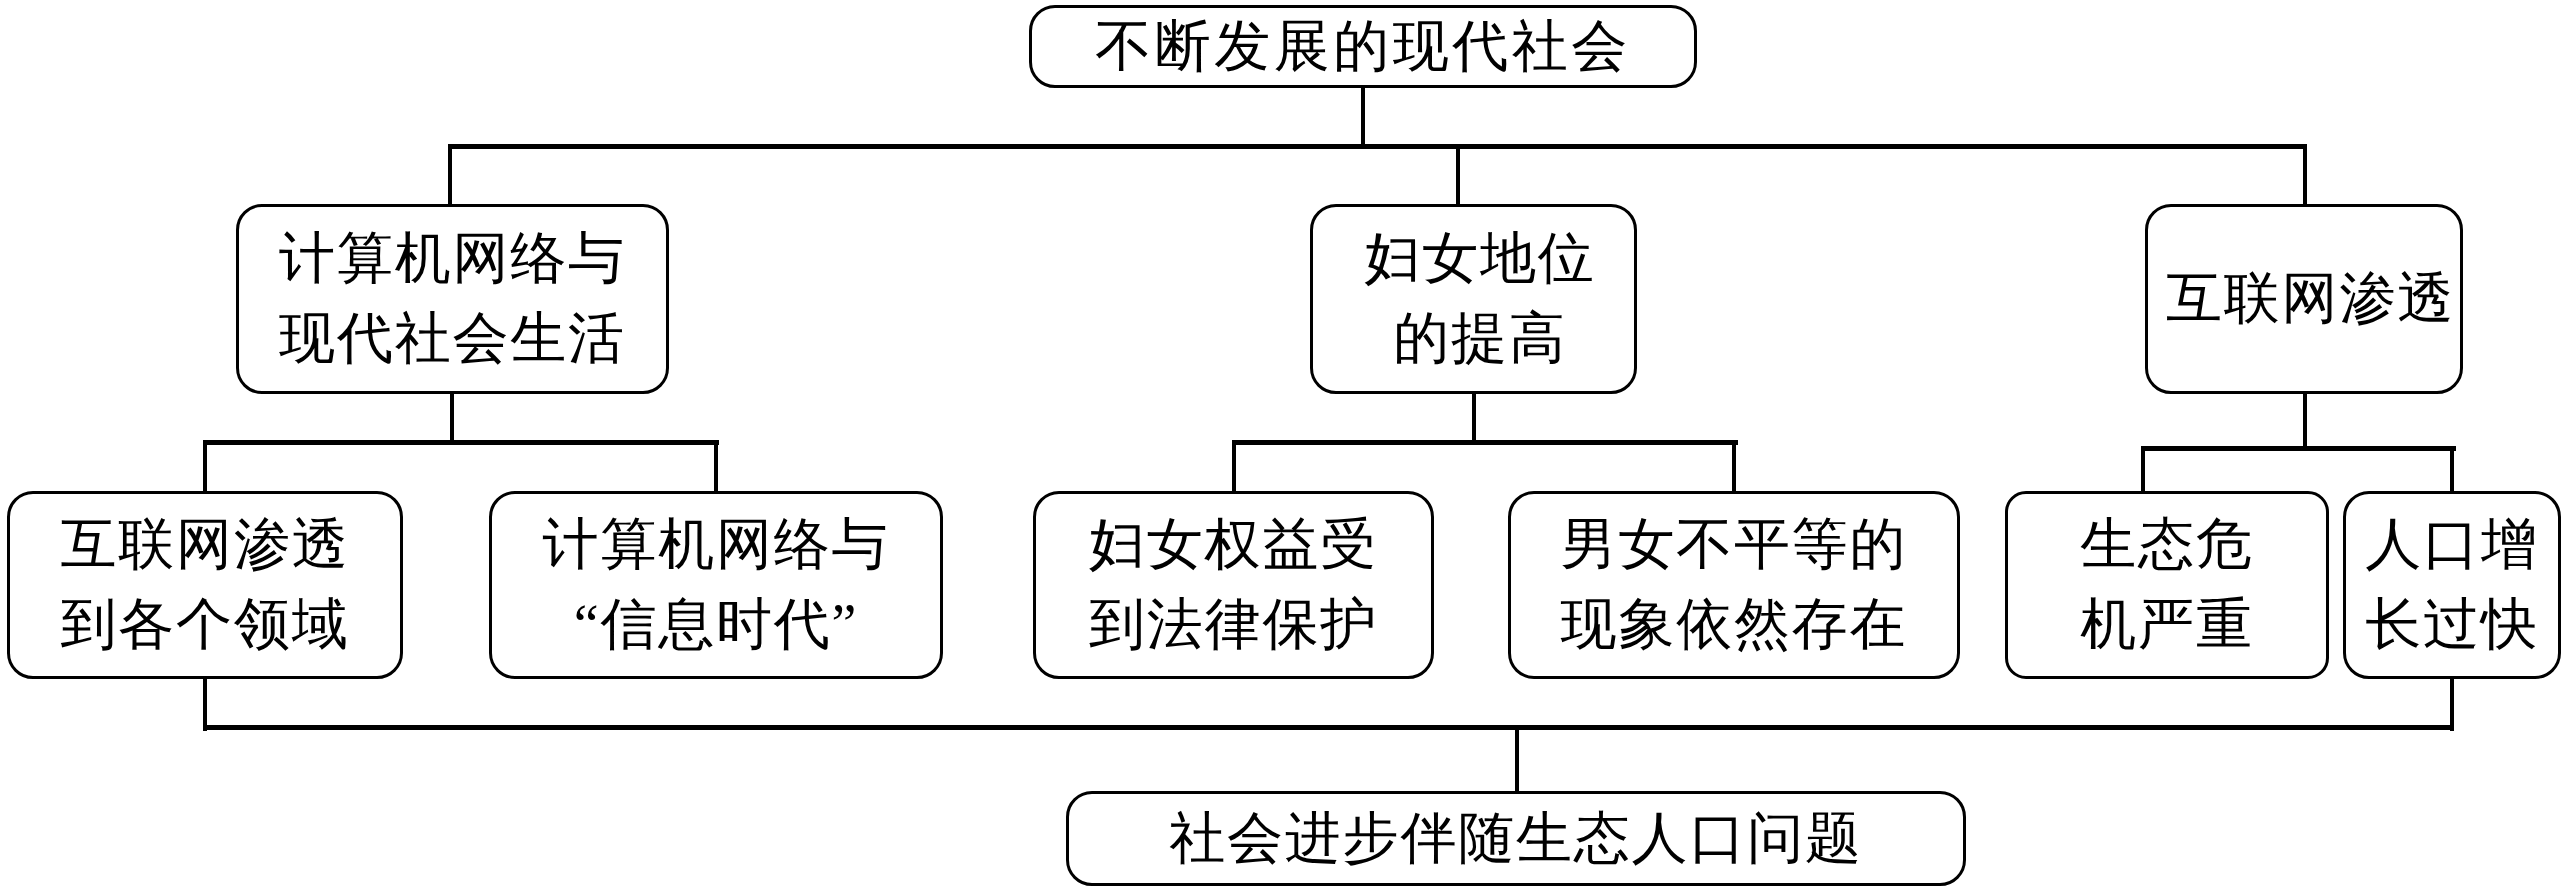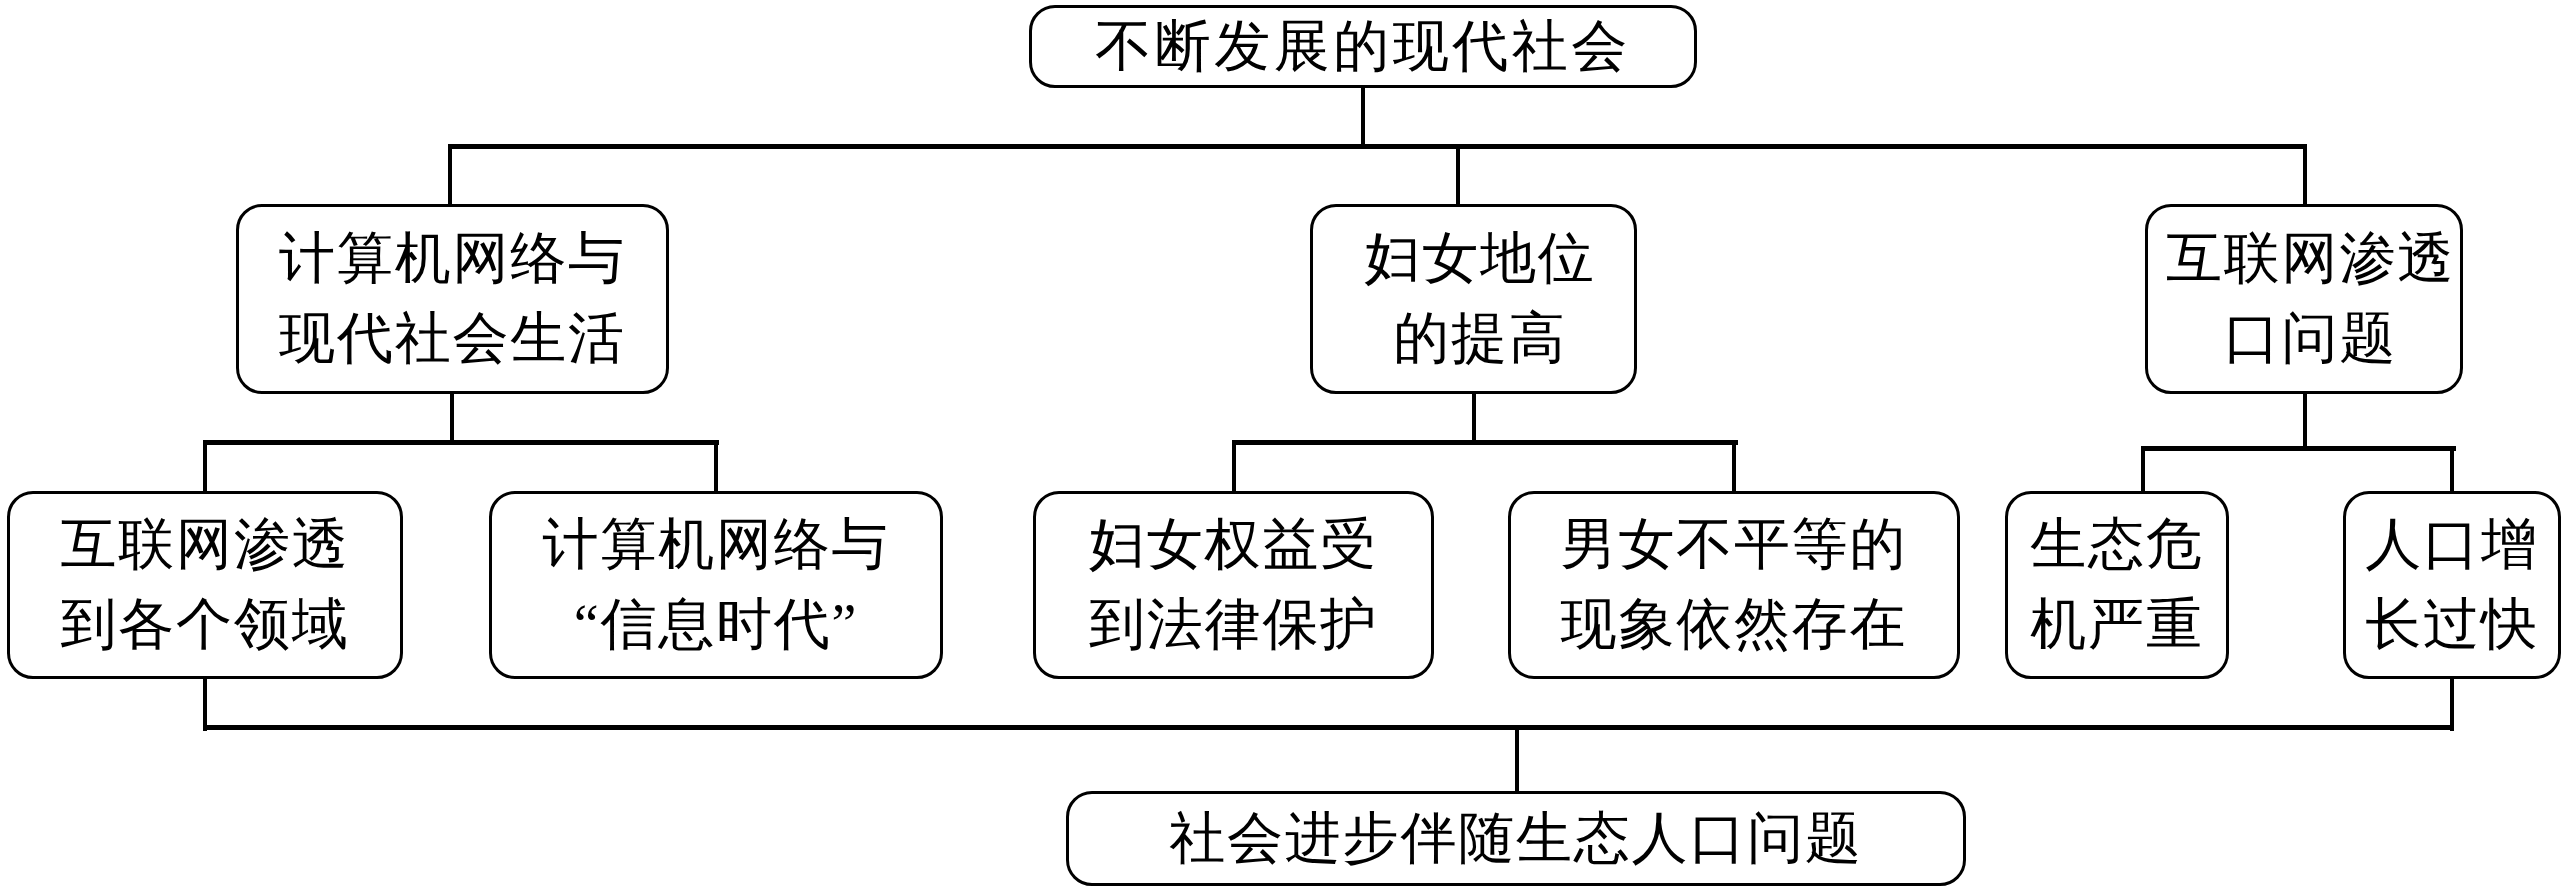--- a/index.html
+++ b/index.html
@@ -66,21 +66,20 @@
     <span class="line">现代社会生活</span>
   </div>
 
   <div class="node align-left" style="left:1310px;top:204px;width:327px;height:190px;">
     <span class="line">妇女地位</span>
     <span class="line">的提高</span>
   </div>
 
   <div class="node align-left" style="left:2145px;top:204px;width:318px;height:190px;">
     <span class="line">互联网渗透</span>
-    <span class="line">口问题</span>
   </div>
 
   <div class="node" style="left:7px;top:491px;width:396px;height:188px;">
     <span class="line">互联网渗透</span>
     <span class="line">到各个领域</span>
   </div>
 
   <div class="node" style="left:489px;top:491px;width:454px;height:188px;">
     <span class="line">计算机网络与</span>
     <span class="line">“信息时代”</span>
@@ -89,21 +88,21 @@
   <div class="node" style="left:1033px;top:491px;width:401px;height:188px;">
     <span class="line">妇女权益受</span>
     <span class="line">到法律保护</span>
   </div>
 
   <div class="node" style="left:1508px;top:491px;width:452px;height:188px;">
     <span class="line">男女不平等的</span>
     <span class="line">现象依然存在</span>
   </div>
 
-  <div class="node" style="left:2005px;top:491px;width:224px;height:188px;">
+  <div class="node" style="left:2005px;top:491px;width:324px;height:188px;border-radius:21px;">
     <span class="line">生态危</span>
     <span class="line">机严重</span>
   </div>
 
   <div class="node" style="left:1066px;top:791px;width:900px;height:95px;">
     <span class="line">社会进步伴随生态人口问题</span>
   </div>
 
   <div class="node" style="left:2343px;top:491px;width:218px;height:188px;">
     <span class="line">人口增</span>

